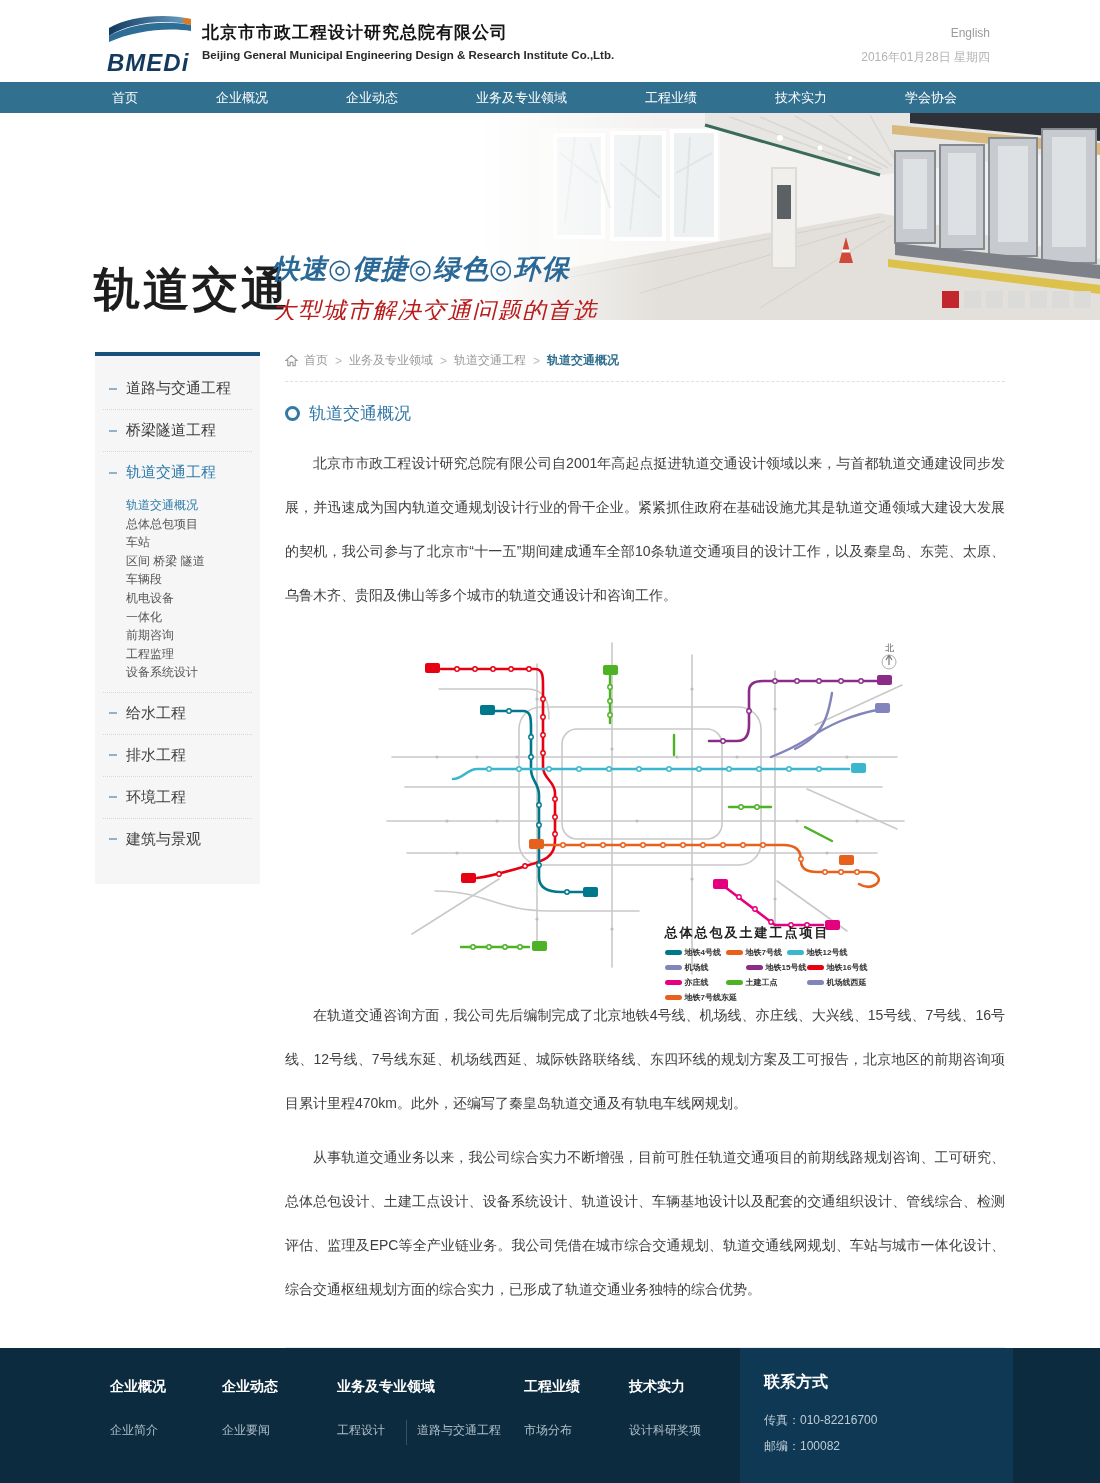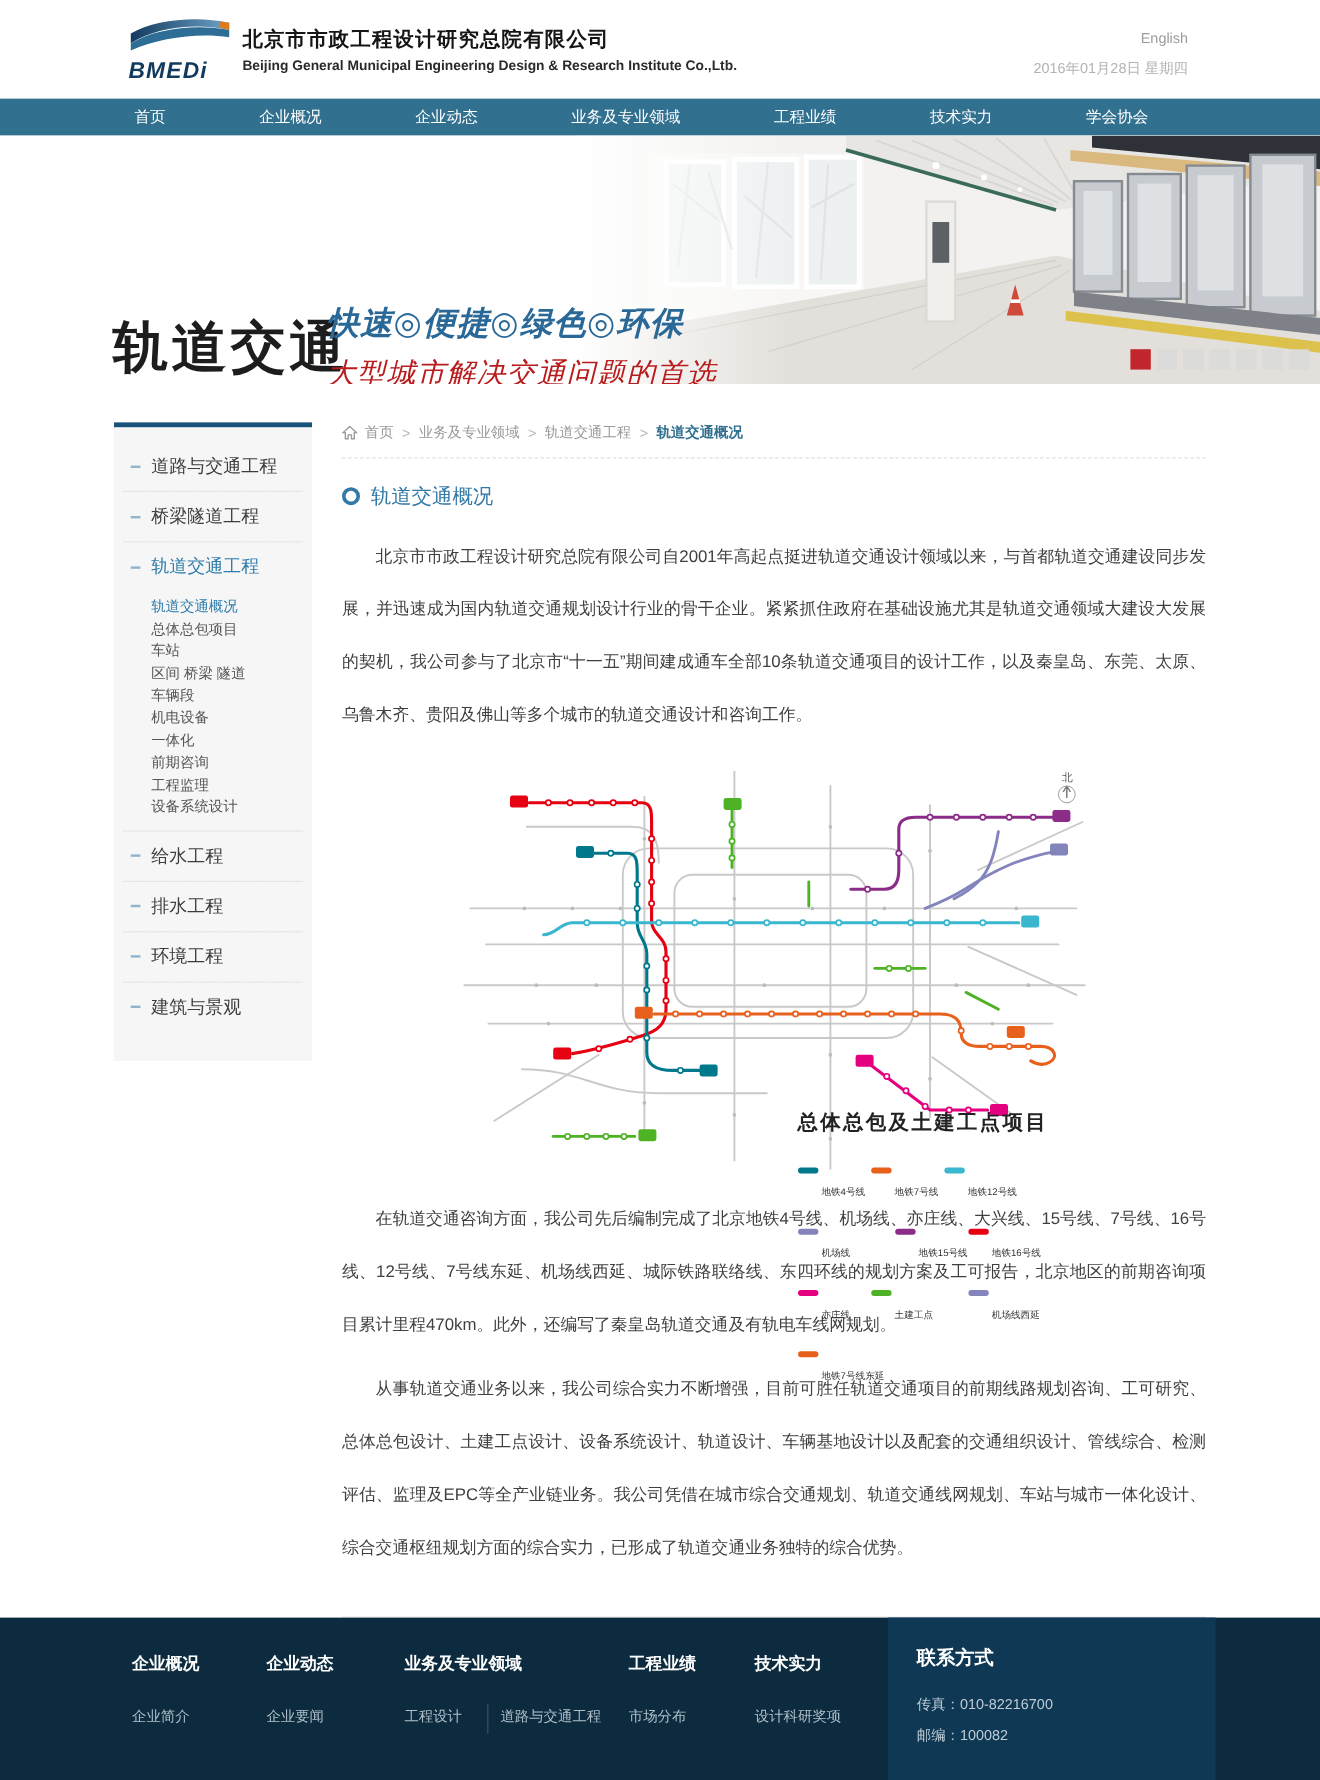--- a/index.html
+++ b/index.html
@@ -59,26 +59,26 @@
 
   .article-title { display:flex; align-items:center; margin:4px 0 16px; }
   .title-circle { width:15px; height:15px; border:3px solid #3379a6; border-radius:50%; margin-right:9px; flex:none; }
   .title-text { font-size:17px; color:#3379a6; }
 
   .article p { font-size:14px; color:#3f3f3f; line-height:44px; text-indent:2em; text-align:justify; margin-bottom:10px; }
 
   .map-figure { width:537px; margin:12px auto 4px; position:relative; }
   .map-figure svg { display:block; }
   .map-legend { position:absolute; left:288px; top:295px; width:246px; }
-  .legend-title { font-size:17px; font-weight:bold; color:#222; letter-spacing:2px; margin-bottom:5px; }
+  .legend-title { font-size:13px; font-weight:bold; color:#222; letter-spacing:2px; margin-bottom:5px; }
   .legend-items { display:flex; flex-wrap:wrap; }
   .legend-item { display:flex; align-items:center; width:61px; margin-bottom:4px; }
   .legend-item.wide { width:81px; }
   .swatch { width:17px; height:5px; border-radius:3px; margin-right:3px; flex:none; }
-  .legend-label { font-size:8px; font-weight:normal; color:#333; white-space:nowrap;margin-top:36px; }
+  .legend-label { font-size:8px; font-weight:bold; color:#333; white-space:nowrap; }
 
   .content-divider { border-top:1px solid #ececec; margin-top:36px; }
 
   
   .footer { height:268px; background:#0d2b3e; position:relative; margin-top:0; }
   .f-col { position:absolute; top:30px; }
   .f-title { font-size:14px; font-weight:bold; color:#fff; margin-bottom:20px; }
   .f-links { list-style:none; }
   .f-links li { font-size:12px; color:#aebfca; line-height:29px; cursor:pointer; }
   .f-col-1 { left:110px; } .f-col-2 { left:222px; } .f-col-3 { left:337px; }
@@ -101,21 +101,21 @@
         <defs>
           <linearGradient id="lg1" x1="0" y1="0" x2="1" y2="0">
             <stop offset="0" stop-color="#123a5e"></stop>
               <stop offset="1" stop-color="#6fa3c8"></stop>
           </linearGradient>
         </defs>
         <path d="M2,16 C22,4 58,1 84,7 L84,13 C58,7 24,10 2,24 Z" fill="url(#lg1)"></path>
         <path d="M2,24 C24,11 58,8 84,13 L84,19 C60,15 26,19 2,30 Z" fill="#2e6d96"></path>
         <path d="M76,6 L84,7 L84,13 L76,11 Z" fill="#e07a1f"></path>
       </svg>
-      <div style="font-size:19px;font-weight:bold;font-style:italic;color:#123a5e;letter-spacing:1px;margin-top:1px;">BMEDi</div>
+      <div style="font-size:24px;font-weight:bold;font-style:italic;color:#123a5e;letter-spacing:1px;margin-top:1px;">BMEDi</div>
     </div>
     <div class="brand-block">
       <div class="brand-zh">北京市市政工程设计研究总院有限公司</div>
       <div class="brand-en">Beijing General Municipal Engineering Design &amp; Research Institute Co.,Ltb.</div>
     </div>
     <div class="header-right">
       <span class="lang-link">English</span>
       <div class="date-text">2016年01月28日 星期四</div>
     </div>
   </div>

